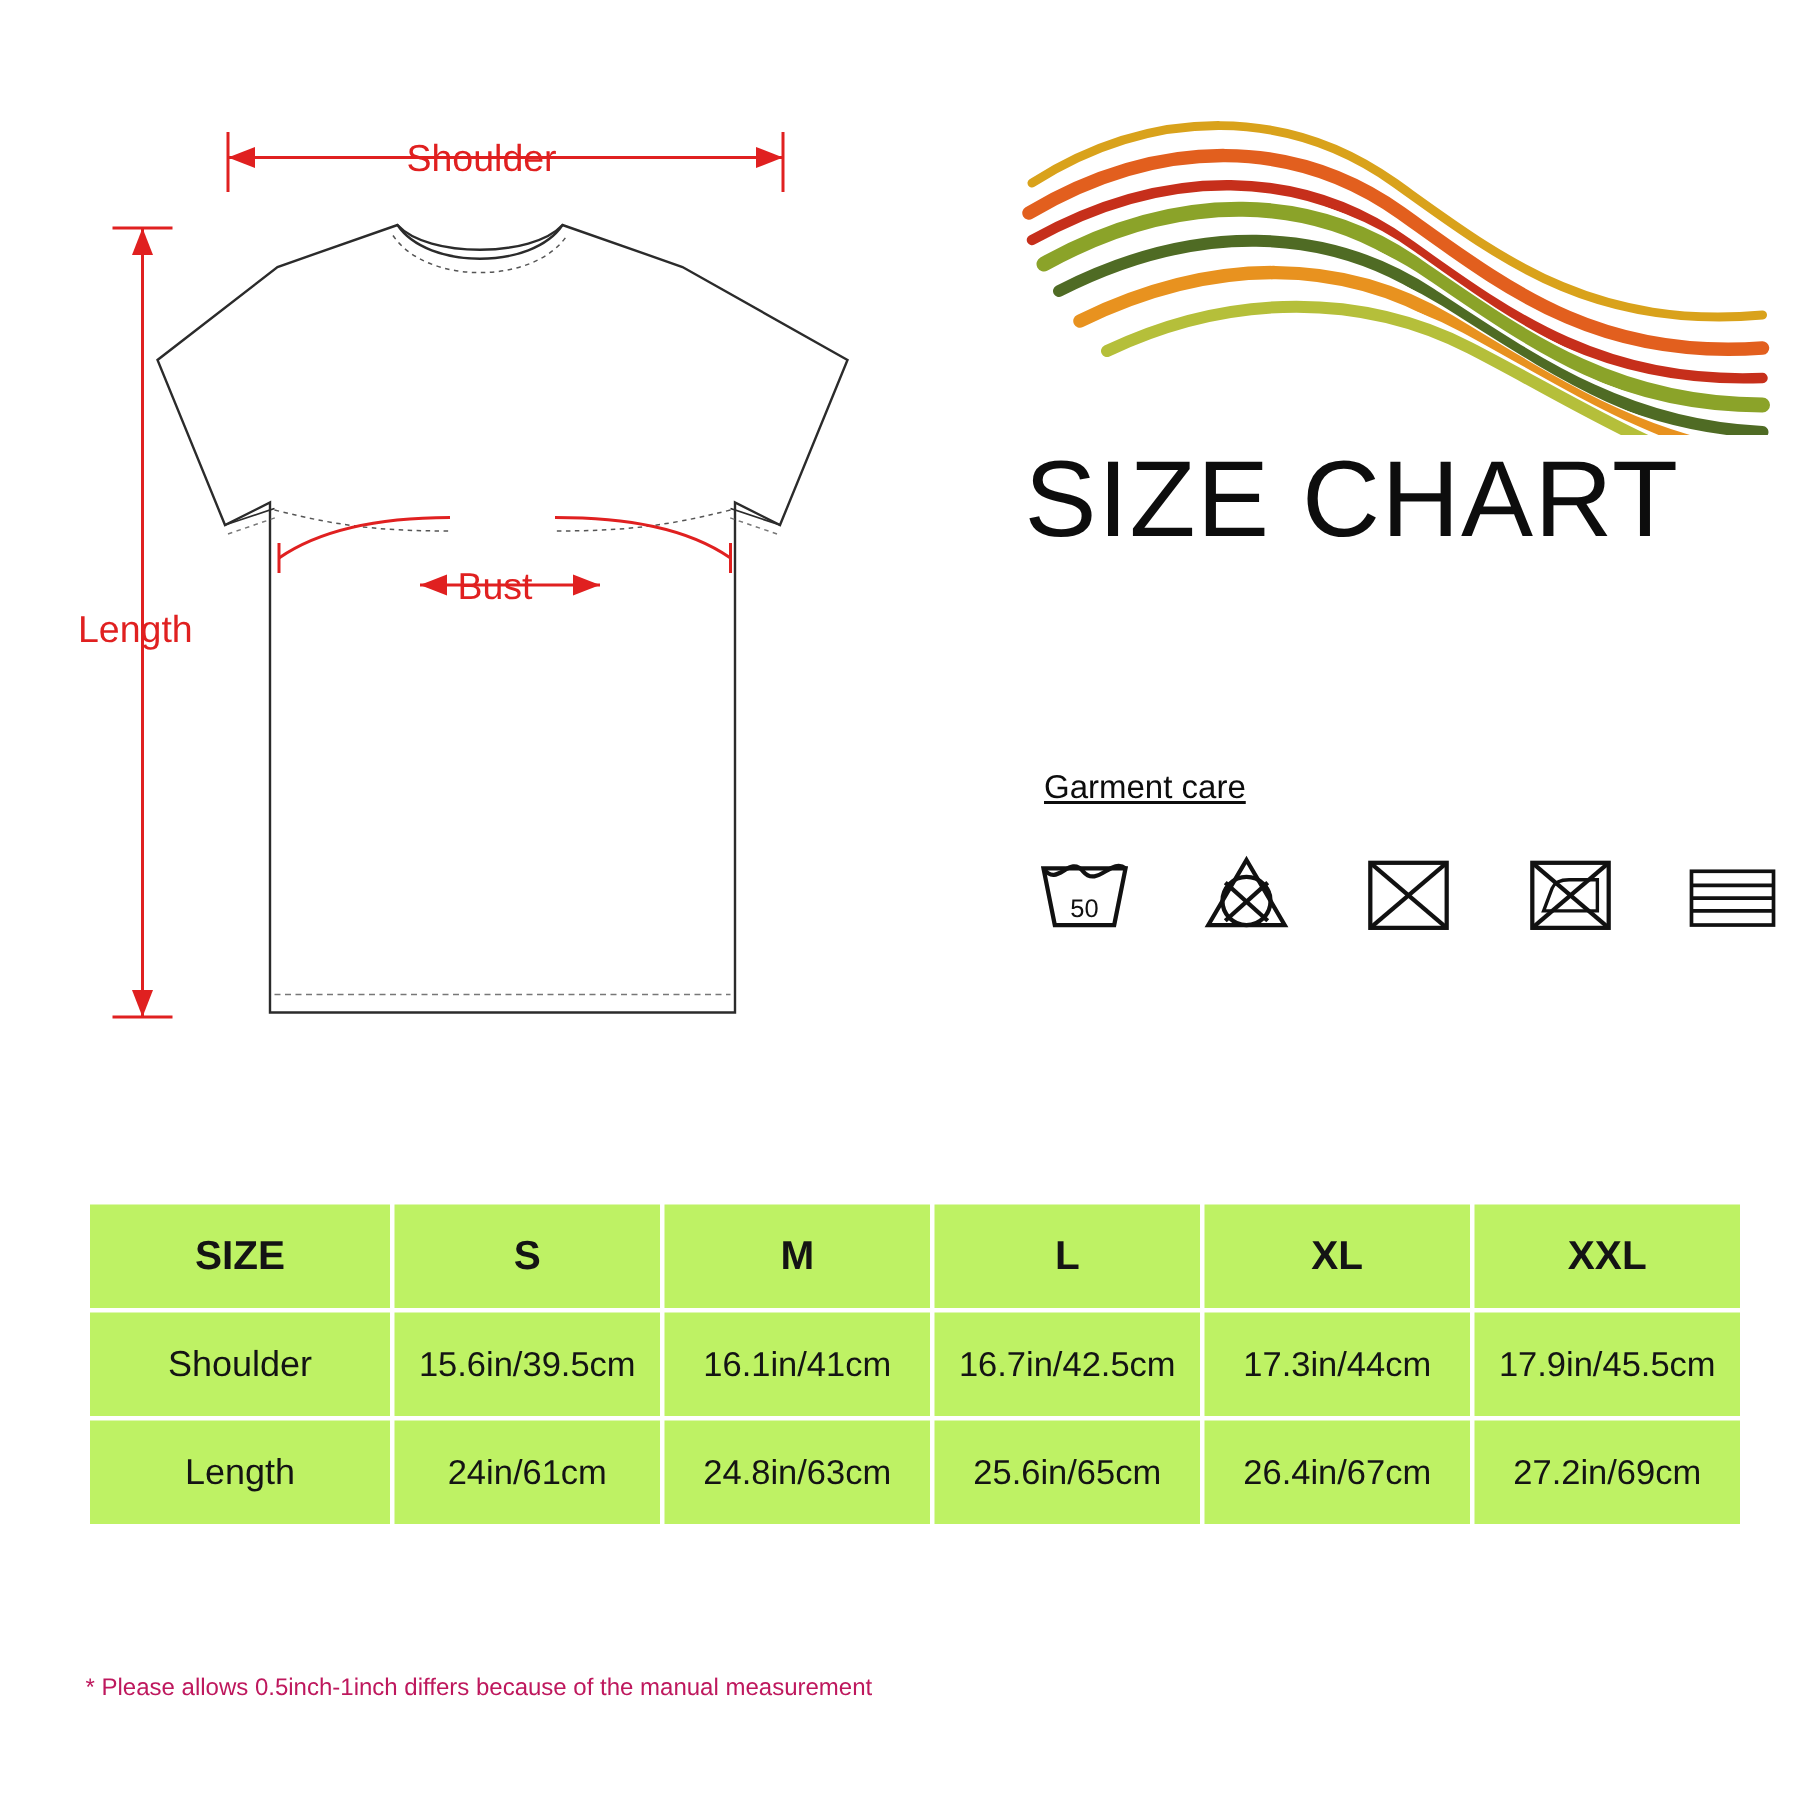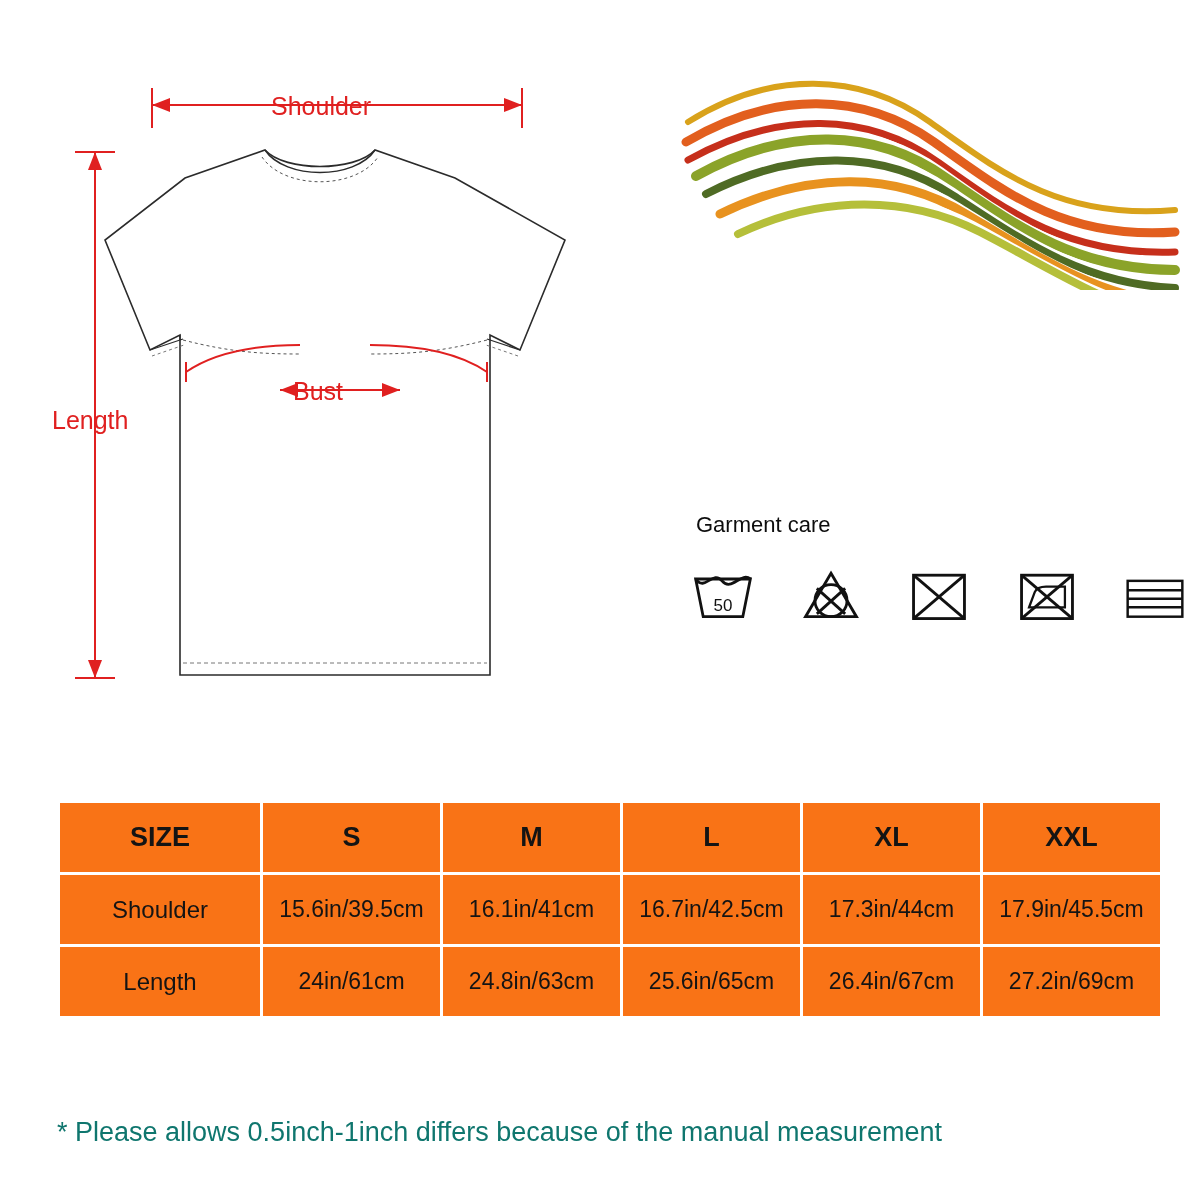--- a/index.html
+++ b/index.html
@@ -27,21 +27,21 @@
 
   .dim-label {
     position: absolute;
     color: #e02020;
     font-size: 25px;
     font-family: "Liberation Sans", sans-serif;
     white-space: nowrap;
   }
   #label-shoulder { left: 271px; top: 92px; }
   #label-length   { left: 52px;  top: 406px; }
-  #label-bust     { left: 293px; top: 377px; }
+  #label-bust     { left: 305px; top: 377px; }
 
   
   #right-panel {
     position: absolute;
     left: 660px; top: 0;
     width: 540px; height: 760px;
   }
   #swoosh { position: absolute; left: 20px; top: 60px; }
   #size-chart-title {
     position: absolute;
@@ -52,41 +52,42 @@
     font-family: "Liberation Sans", sans-serif;
     font-weight: 400;
     white-space: nowrap;
   }
   #garment-care-title {
     position: absolute;
     left: 36px; top: 512px;
     font-size: 22px;
     color: #0d0d0d;
     white-space: nowrap;
+    text-decoration: underline;
   }
   #care-icons {
     position: absolute;
     left: 30px; top: 562px;
     display: flex;
     gap: 42px;
     align-items: flex-start;
   }
   .care-icon { width: 66px; height: 66px; }
 
   
   #size-table {
     position: absolute;
     left: 57px; top: 800px;
     width: 1087px;
     border-collapse: separate;
     border-spacing: 3px;
     table-layout: fixed;
   }
   #size-table td {
-    background: #f97316;
+    background: #bef264;
     text-align: center;
     vertical-align: middle;
     height: 69px;
     font-size: 23px;
     color: #141414;
     padding: 0 4px;
     white-space: nowrap;
   }
   #size-table tr.header-row td {
     font-weight: bold;
@@ -102,22 +103,22 @@
   #size-table col.c0 { width: 200px; }
   #size-table col.c1,
   #size-table col.c2,
   #size-table col.c3,
   #size-table col.c4,
   #size-table col.c5 { width: 177px; }
 
   #footnote {
     position: absolute;
     left: 57px; top: 1117px;
-    font-size: 27px;
-    color: #0f766e;
+    font-size: 16px;
+    color: #be185d;
     white-space: nowrap;
   }
 </style>
 </head>
 <body>
 
 <div id="page">
 
   <div id="shirt-panel">
     <svg id="shirt-svg" width="640" height="760" viewBox="0 0 640 760">
@@ -197,20 +198,21 @@
         <path d="M16,116 C106,66 196,68 266,118 C336,166 396,210 495,210" stroke="#8ba329" stroke-width="10"></path>
         <path d="M22,126 C112,78 200,80 270,128 C340,176 400,218 495,220" stroke="#ffffff" stroke-width="5"></path>
         <path d="M26,134 C116,88 204,90 274,136 C344,182 404,224 495,228" stroke="#4f6b24" stroke-width="8"></path>
         <path d="M34,146 C124,100 210,102 280,146 C350,190 410,232 495,238" stroke="#ffffff" stroke-width="5"></path>
         <path d="M40,154 C130,110 216,112 286,154 C356,196 416,236 495,244" stroke="#e8921f" stroke-width="9"></path>
         <path d="M50,166 C136,124 224,126 294,164 C364,202 424,242 495,252" stroke="#ffffff" stroke-width="5"></path>
         <path d="M58,174 C142,134 230,136 300,172 C370,208 430,248 495,260" stroke="#b5bf3a" stroke-width="8"></path>
       </g>
     </svg>
 
+    <div id="size-chart-title">SIZE CHART</div>
     <div id="garment-care-title">Garment care</div>
 
     <div id="care-icons">
 
       <svg class="care-icon" viewBox="0 0 70 70">
         <path d="M6,18 L64,18 L56,58 L14,58 Z" fill="none" stroke="#111" stroke-width="3"></path>
         <path d="M6,18 C16,32 24,8 34,20 C44,32 54,10 64,18" fill="none" stroke="#111" stroke-width="3"></path>
         <text x="35" y="52" text-anchor="middle" font-size="18" font-family="'Liberation Sans',sans-serif" fill="#111">50</text>
       </svg>
 

